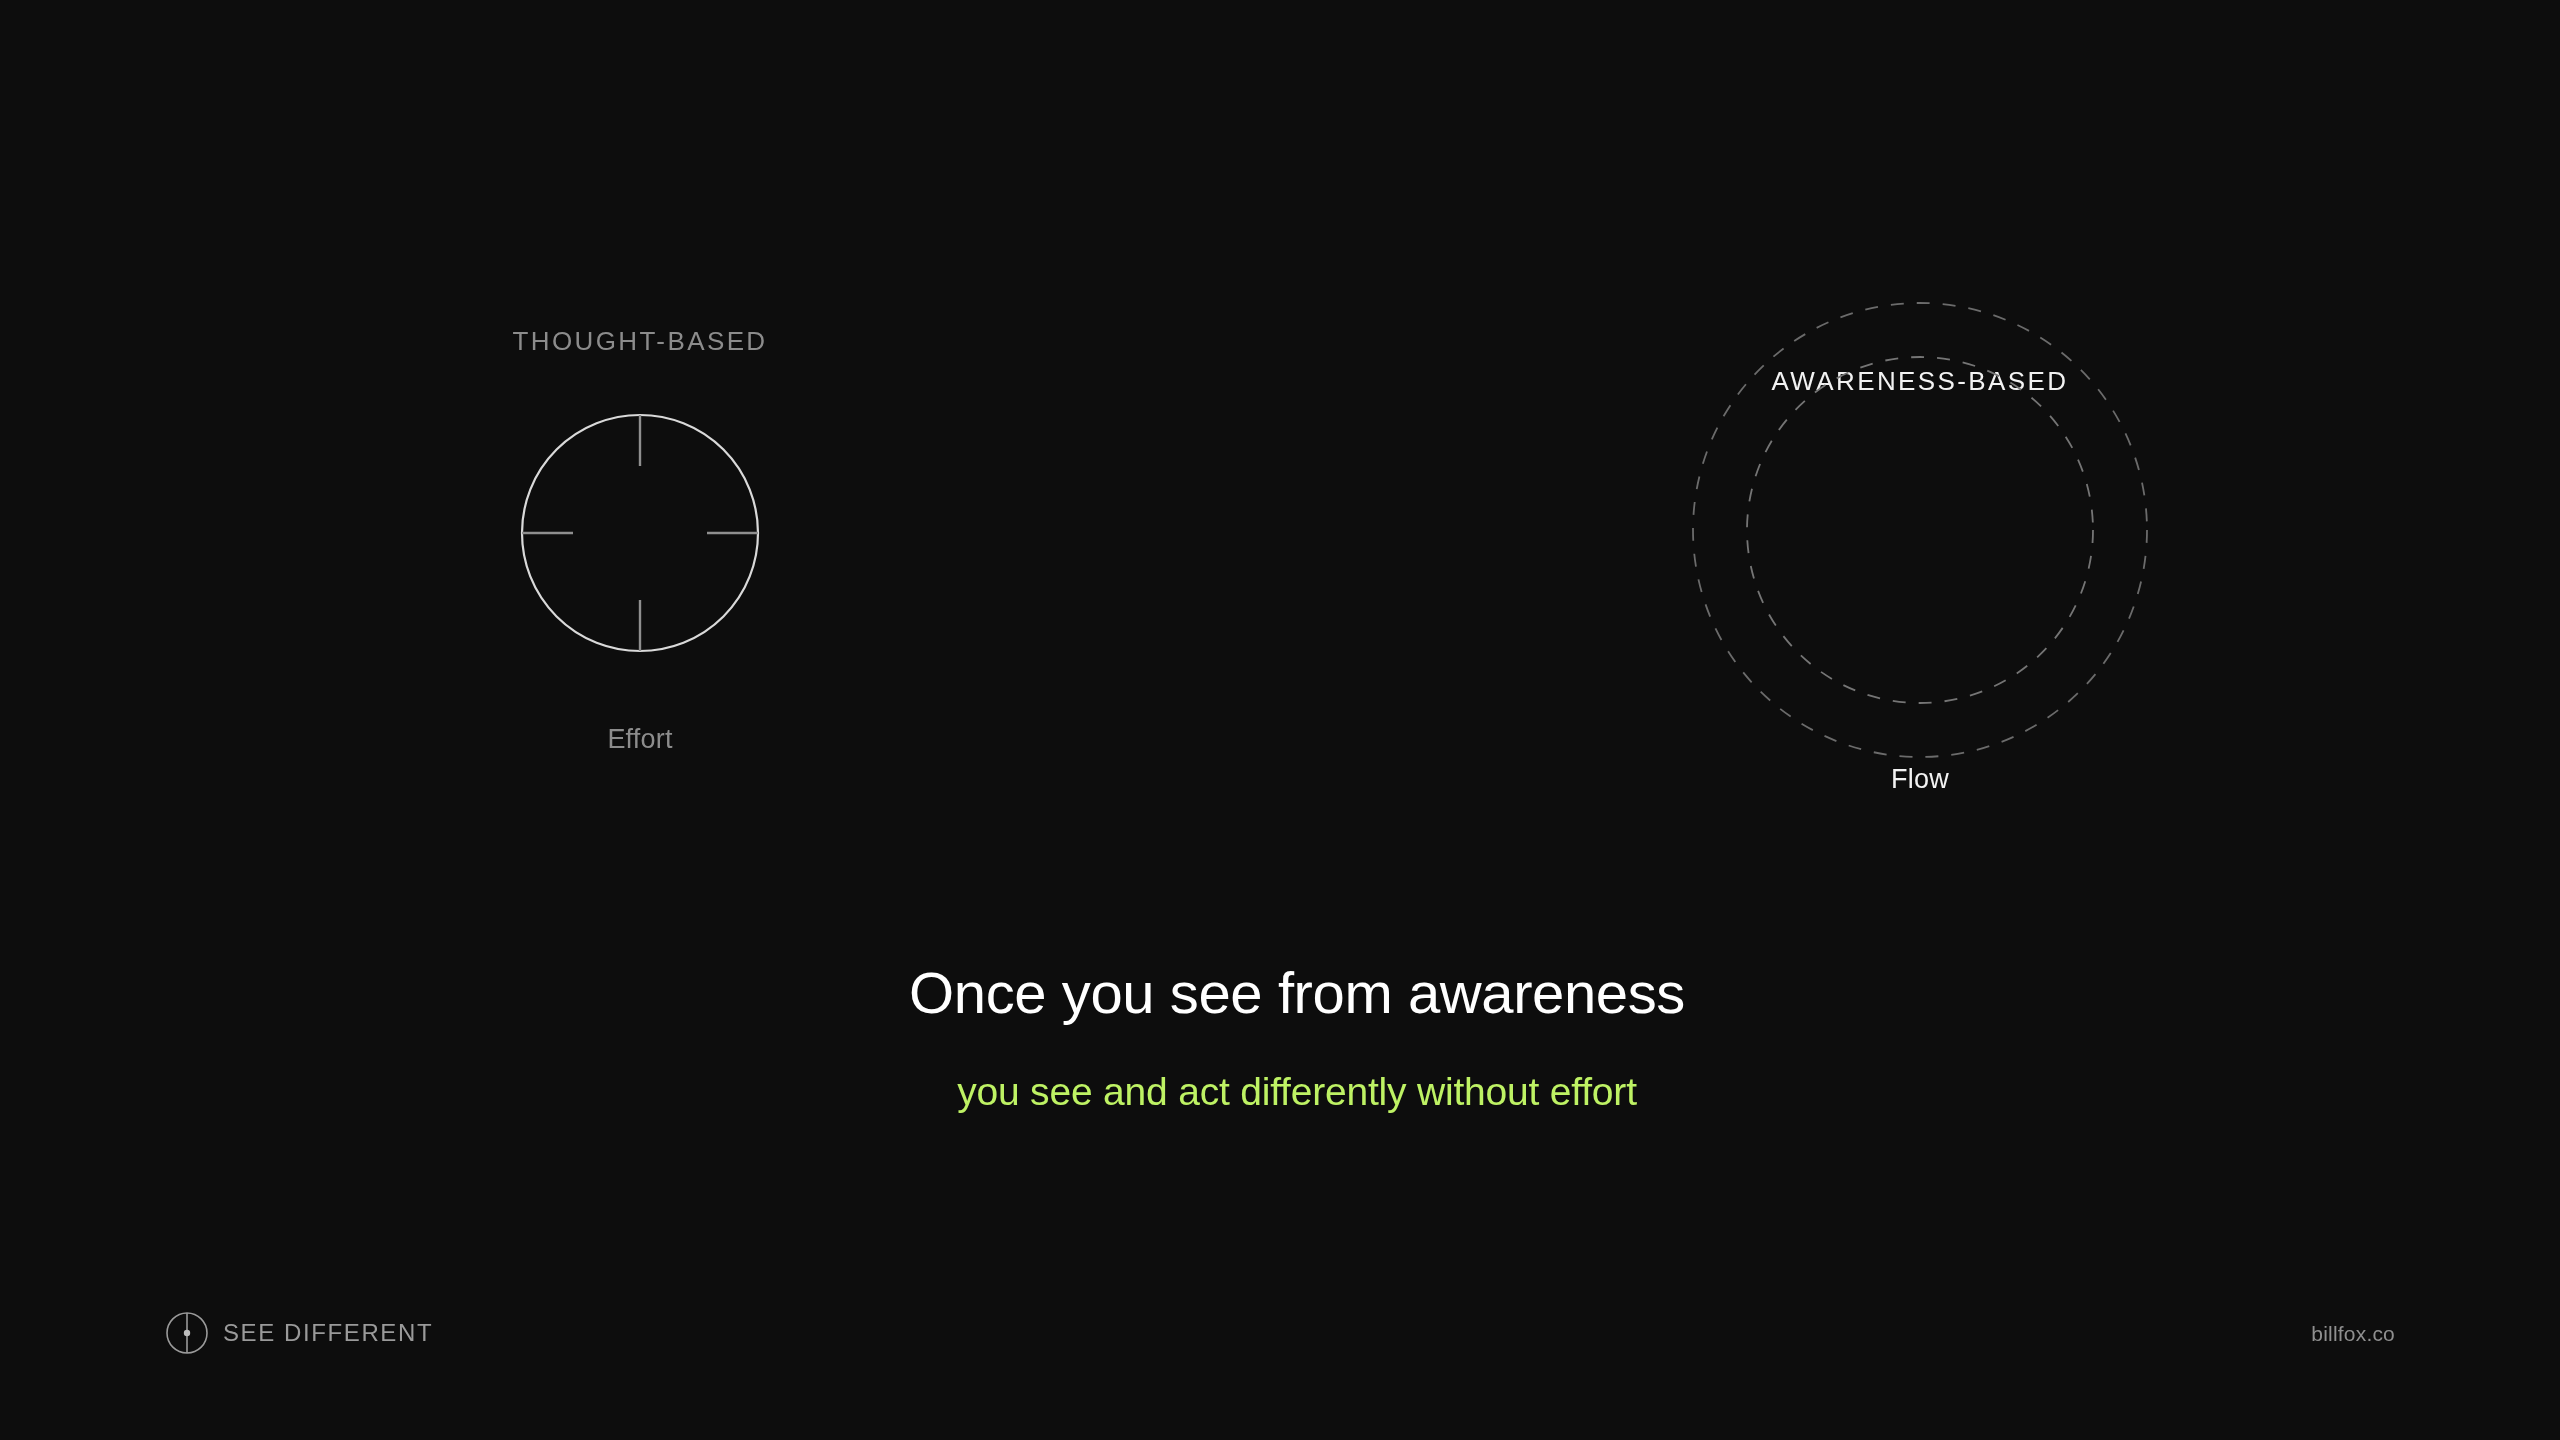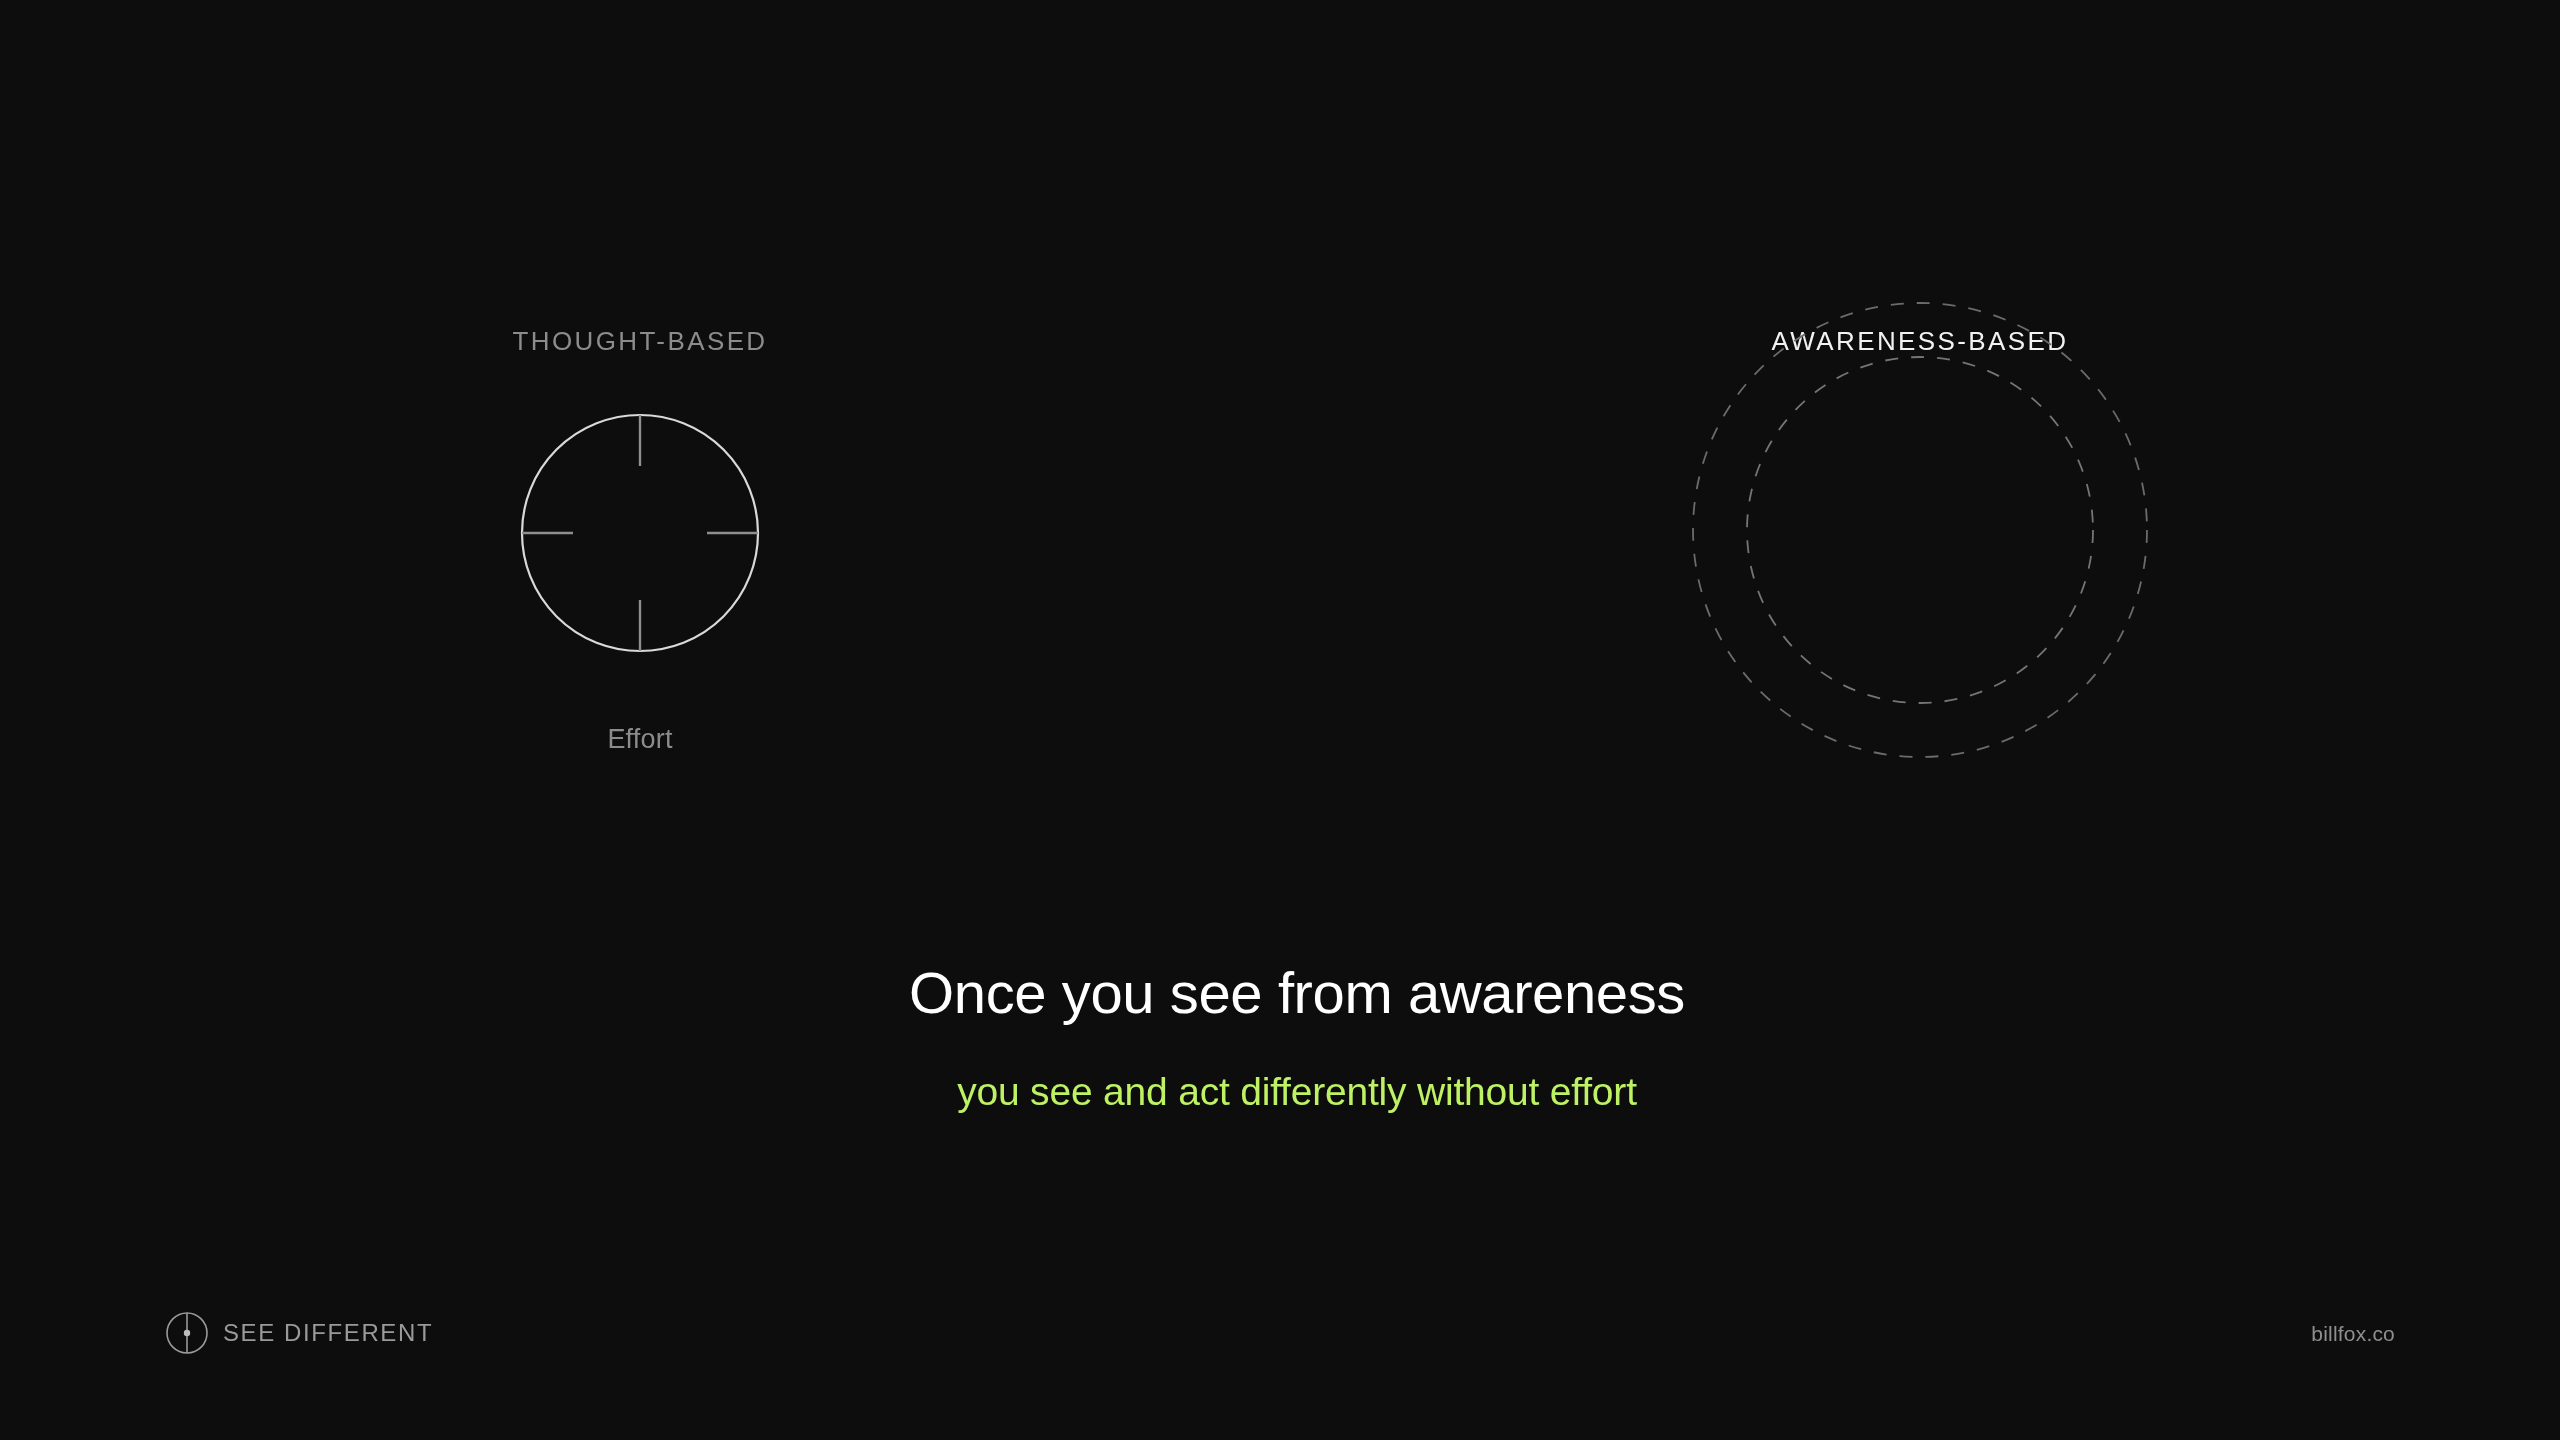--- a/index.html
+++ b/index.html
@@ -23,21 +23,21 @@
     width:100%;
     text-align:center;
     font-size:26px;
     letter-spacing:2.4px;
     white-space:nowrap;
   }
   .caption-top    { top:326px; }
   .caption-bottom { top:724px; font-size:27px; letter-spacing:0.2px; }
 
   .caption-dim    { color:#8c8c8c; }
-  .caption-bright { color:#f2f2f2; }
+  .caption-bright { color:#f2f2f2;margin-top:40px; }
 
   
   .reticle-wrap {
     position:absolute;
     left:50%; top:533px;
     transform:translate(-50%,-50%);
     width:260px; height:260px;
   }
   .reticle-wrap svg { display:block; width:260px; height:260px; overflow:visible; }
 
@@ -121,20 +121,21 @@
 
     <div class="panel-caption caption-top caption-bright">AWARENESS-BASED</div>
 
     <div class="rings-wrap">
       <svg viewBox="0 0 480 480" xmlns="http://www.w3.org/2000/svg" aria-hidden="true">
         <circle cx="240" cy="240" r="227" fill="none" stroke="#6b6b6b" stroke-width="1.8" stroke-dasharray="13 13"></circle>
         <circle cx="240" cy="240" r="173" fill="none" stroke="#757575" stroke-width="1.8" stroke-dasharray="13 13"></circle>
       </svg>
     </div>
 
+    <div class="panel-caption caption-bottom caption-bright">Flow</div>
   </div>
 
   <div class="headline-block">
     <div class="headline">Once you see from awareness</div>
     <div class="subhead">you see and act differently without effort</div>
   </div>
 
   <div class="footer-left">
     <svg class="brand-mark" viewBox="0 0 44 44" xmlns="http://www.w3.org/2000/svg" aria-hidden="true">
       <circle cx="22" cy="22" r="20" fill="none" stroke="#9a9a9a" stroke-width="1.6"></circle>

